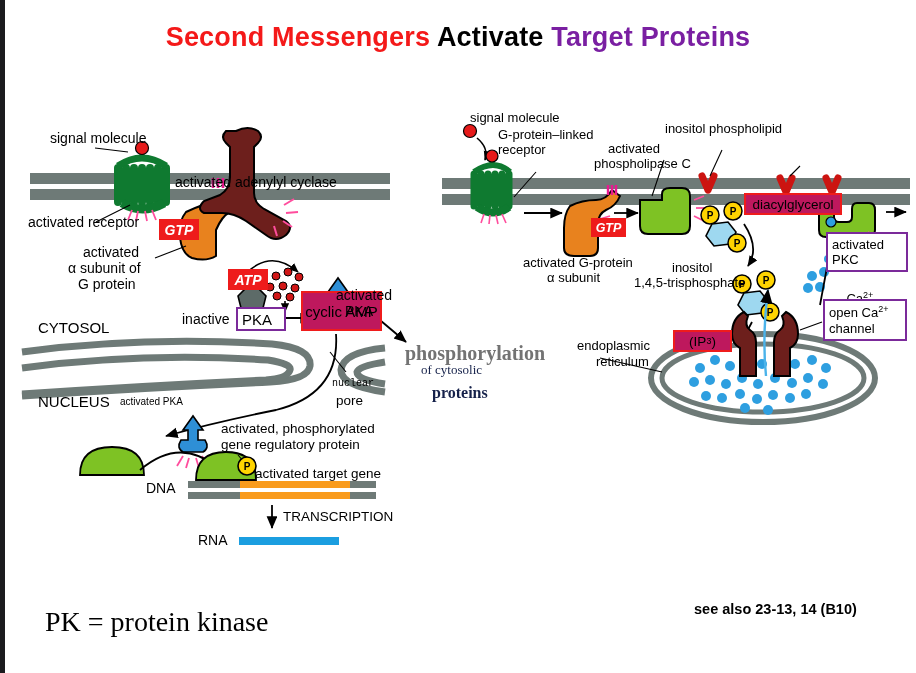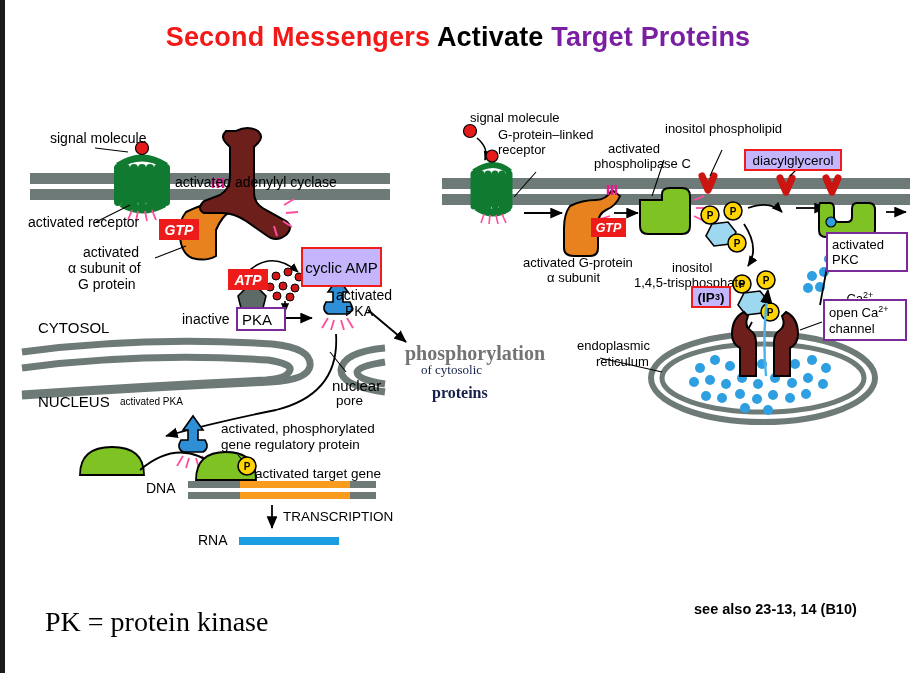--- a/index.html
+++ b/index.html
@@ -7,22 +7,22 @@
     width:916px;height:673px;background:#ffffff;overflow:hidden;position:relative;
     font-family:"Liberation Sans", sans-serif;
   }
   #slide{position:absolute;left:0;top:0;width:916px;height:673px;background:#fff;}
   .leftbar{position:absolute;left:0;top:0;width:5px;height:673px;background:#1b1b1e;}
   .lbl{position:absolute;font-family:"Liberation Sans",sans-serif;color:#000;line-height:1.12;white-space:pre;}
   .title{position:absolute;top:22px;left:0;width:916px;text-align:center;font-size:27px;font-weight:bold;letter-spacing:.2px;}
   .t-red{color:#f41919;}
   .t-blk{color:#000000;}
   .t-pur{color:#7a1fa2;}
-  .boxred{position:absolute;border:2.5px solid #ef1c1c;background:#c4b5fd;color:#000;
-          font-weight:bold;display:flex;align-items:center;justify-content:center;box-sizing:border-box;}
+  .boxred{position:absolute;border:2.5px solid #ef1c1c;background:#be185d;color:#000;
+          font-weight:bold;display:flex;align-items:center;justify-content:center;box-sizing:border-box;margin-top:44px;}
   .boxredfill{position:absolute;background:#ee1b1b;color:#fff;font-weight:bold;
           display:flex;align-items:center;justify-content:center;box-sizing:border-box;font-style:italic;}
   .boxpur{position:absolute;border:2.5px solid #7b2a9a;background:#fff;color:#000;
           font-weight:bold;display:flex;align-items:center;box-sizing:border-box;padding-left:4px;}
   .serif{font-family:"Liberation Serif",serif;}
   svg{position:absolute;left:0;top:0;}
   .cite{position:absolute;font-weight:bold;font-size:14.5px;line-height:1.25;color:#000;}
   .pkdef{position:absolute;font-family:"Liberation Serif",serif;font-size:28px;color:#000;}
 </style>
 </head>
@@ -325,21 +325,21 @@
   <div class="boxred" style="left:301px;top:247px;width:81px;height:40px;font-size:15px;font-weight:normal;">cyclic AMP</div>
 
   <div class="lbl" style="left:182px;top:312px;font-size:14px;">inactive</div>
   <div class="boxpur" style="left:236px;top:307px;width:50px;height:24px;font-size:15px;font-weight:normal;">PKA</div>
 
   <div class="lbl" style="left:336px;top:288px;font-size:14px;">activated</div>
   <div class="lbl" style="left:345px;top:304px;font-size:14px;">PKA</div>
 
   <div class="lbl" style="left:38px;top:320px;font-size:15px;">CYTOSOL</div>
   <div class="lbl" style="left:38px;top:394px;font-size:15px;">NUCLEUS</div>
-  <div class="lbl" style="left:332px;top:378px;font-size:15px;">nuclear</div>
+  <div class="lbl" style="left:332px;top:378px;font-size:10px;font-family:Liberation Mono, monospace;">nuclear</div>
   <div class="lbl" style="left:336px;top:393px;font-size:13.5px;">pore</div>
   <div class="lbl" style="left:120px;top:396px;font-size:10px;">activated PKA</div>
 
   <div class="lbl" style="left:221px;top:421px;font-size:13.5px;">activated, phosphorylated</div>
   <div class="lbl" style="left:221px;top:437px;font-size:13.5px;">gene regulatory protein</div>
   <div class="lbl" style="left:255px;top:466px;font-size:13.5px;">activated target gene</div>
   <div class="lbl" style="left:146px;top:481px;font-size:14px;">DNA</div>
   <div class="lbl" style="left:283px;top:509px;font-size:13.5px;">TRANSCRIPTION</div>
   <div class="lbl" style="left:198px;top:533px;font-size:14px;">RNA</div>
 
@@ -359,21 +359,21 @@
   <div class="boxredfill" style="left:591px;top:218px;width:35px;height:19px;font-size:12.5px;">GTP</div>
 
   <div class="boxred" style="left:744px;top:149px;width:98px;height:22px;font-size:13.5px;font-weight:normal;">diacylglycerol</div>
 
   <div class="lbl" style="left:523px;top:256px;font-size:13px;">activated G-protein</div>
   <div class="lbl" style="left:547px;top:271px;font-size:13px;">α subunit</div>
 
   <div class="lbl" style="left:672px;top:261px;font-size:13px;">inositol</div>
   <div class="lbl" style="left:634px;top:276px;font-size:13px;">1,4,5-trisphosphate</div>
 
-  <div class="boxred" style="left:691px;top:286px;width:40px;height:22px;font-size:13.5px;font-weight:bold;">
+  <div class="boxred" style="left:673px;top:286px;width:59px;height:22px;font-size:13.5px;font-weight:normal;">
     <span>(IP</span>
       <sub style="font-size:9px;">3</sub>
       <span>)</span>
   </div>
 
   <div class="boxpur" style="left:826px;top:232px;width:82px;height:40px;font-size:13px;font-weight:normal;flex-direction:column;align-items:flex-start;justify-content:center;">
     <span>activated</span>
     <span>PKC</span>
   </div>
 

